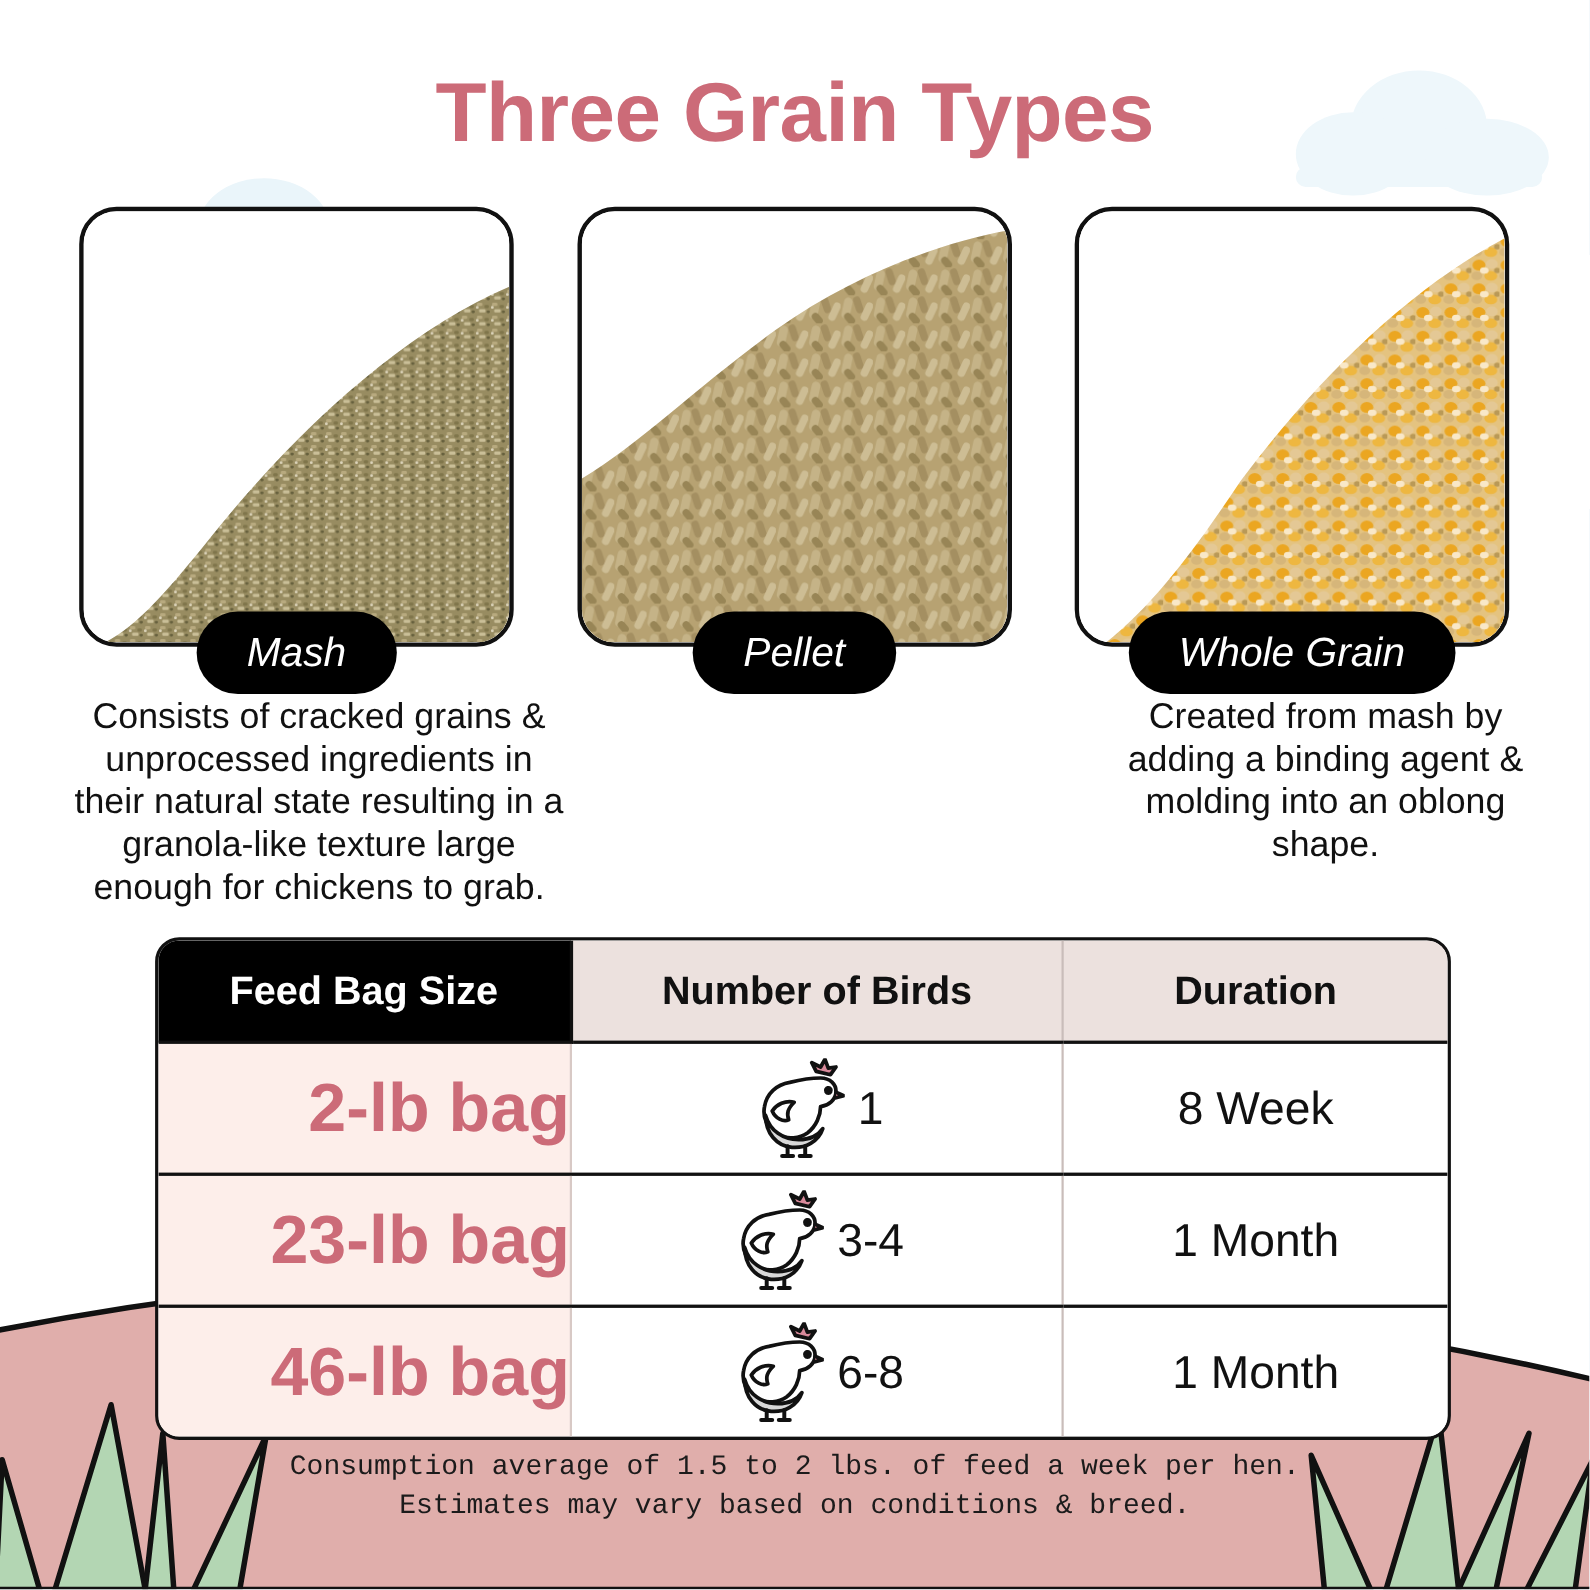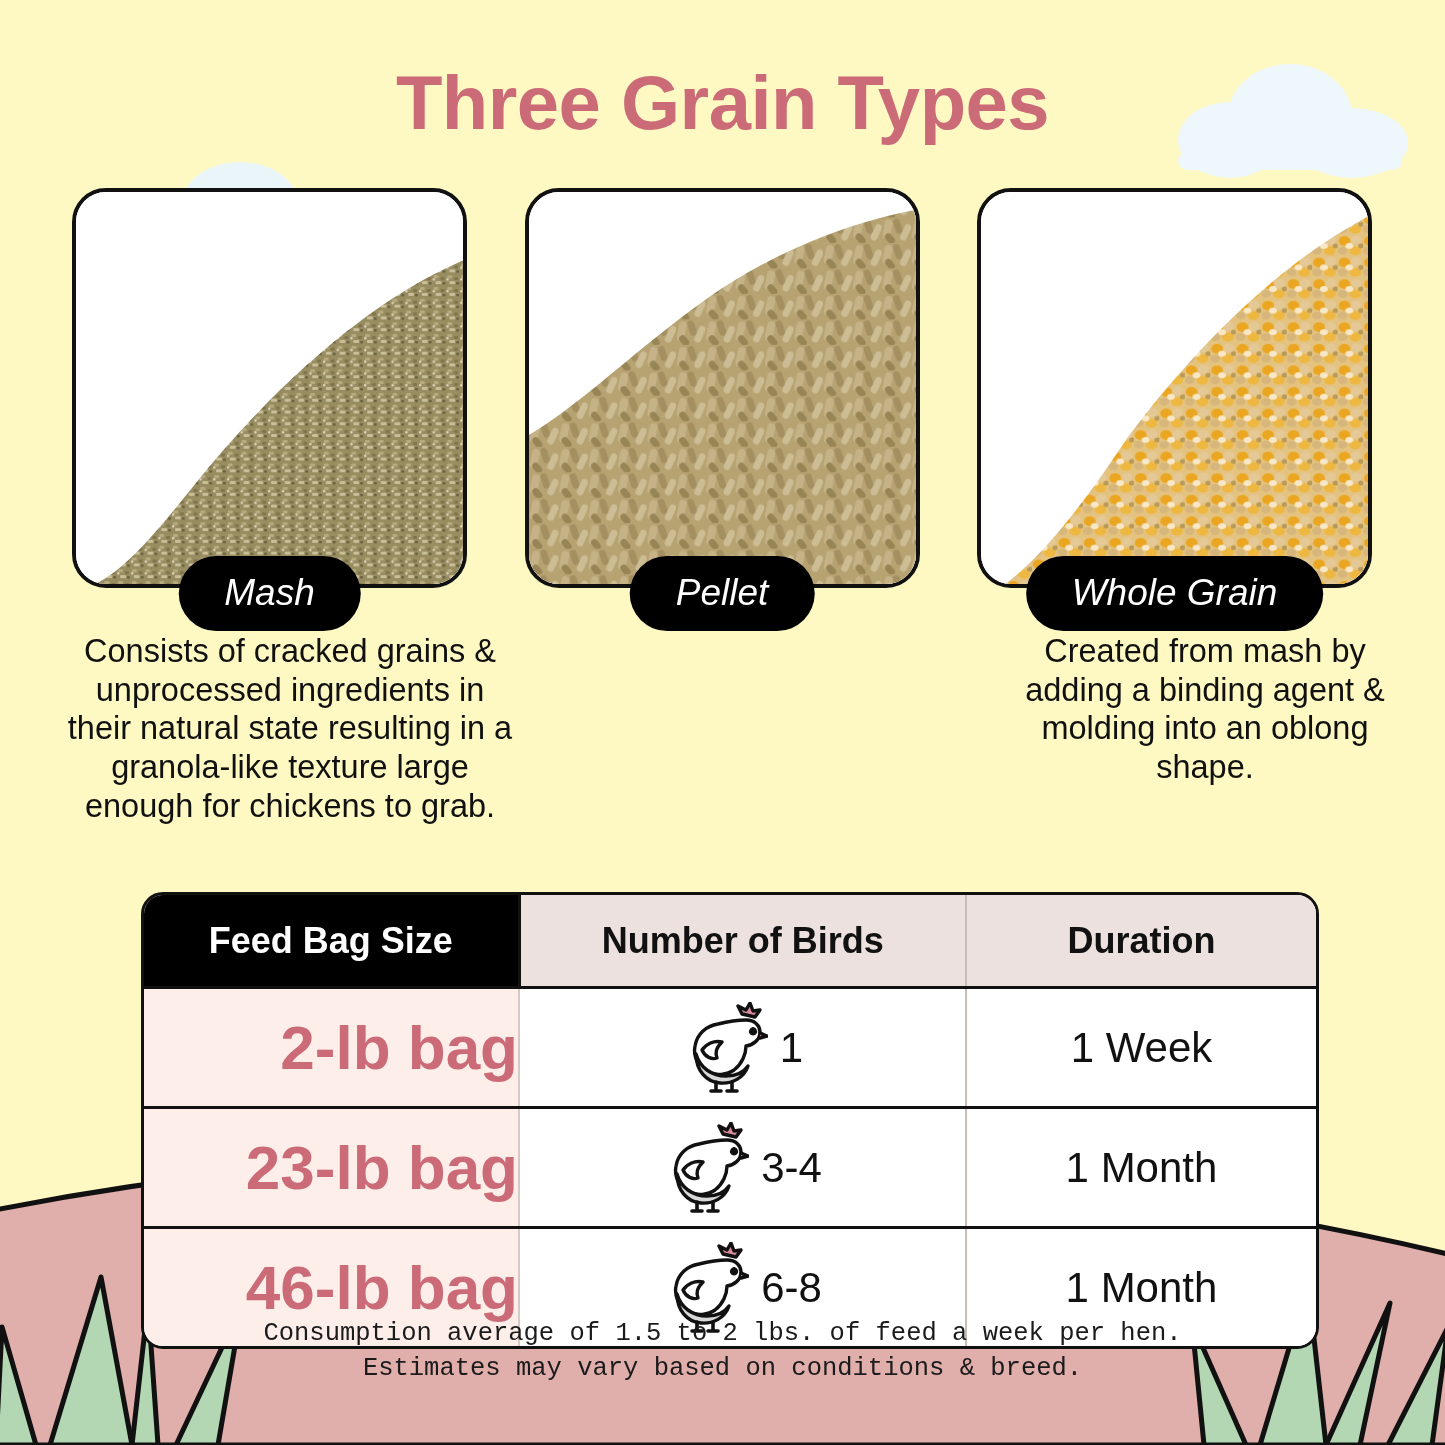--- a/index.html
+++ b/index.html
@@ -10,21 +10,21 @@
     width: 1445px;
     height: 1445px;
     overflow: hidden;
     font-family: "Liberation Sans", sans-serif;
     background: #e2f0f8;
   }
   .stage {
     position: relative;
     width: 1445px;
     height: 1445px;
-    background: #fef9c3;
+    background: #ffffff;
     overflow: hidden;
   }
 
   
   .cloud {
     position: absolute;
     pointer-events: none;
   }
   .cloud svg { display: block; }
 
@@ -112,21 +112,21 @@
     line-height: 1.19;
     color: #111;
   }
   .desc.d1 { width: 400px; }
   .desc.d2 { width: 460px; }
   .desc.d3 { width: 360px; }
 
   
   .table-wrap {
     position: absolute;
-    top: 892px;
+    top: 852px;
     left: 141px;
     width: 1172px;
     border: 3px solid #111;
     border-radius: 22px;
     overflow: hidden;
     background: #fff;
   }
   table.feed {
     border-collapse: collapse;
     width: 100%;
@@ -382,21 +382,21 @@
                     <path d="M34,80 L34,88"></path>
                       <path d="M29,89 L39,89"></path>
                     <path d="M50,80 L50,88"></path>
                       <path d="M45,89 L55,89"></path>
                   </g>
                 </svg>
               </span>
               <span class="birds-count">1</span>
             </div>
           </td>
-          <td class="cell-duration">1 Week</td>
+          <td class="cell-duration">8 Week</td>
         </tr>
 
         <tr>
           <td class="cell-size">23-lb bag</td>
           <td class="cell-birds">
             <div class="birds-inner">
               <span class="chicken">
                 <svg viewBox="0 0 86 92">
                   <g stroke="#111" stroke-width="3.4" stroke-linejoin="round" stroke-linecap="round">
                     <path d="M60,12 L56,4 L64,8 L68,1 L71,9 L78,8 L73,15 Z" fill="#d98a9b"></path>

